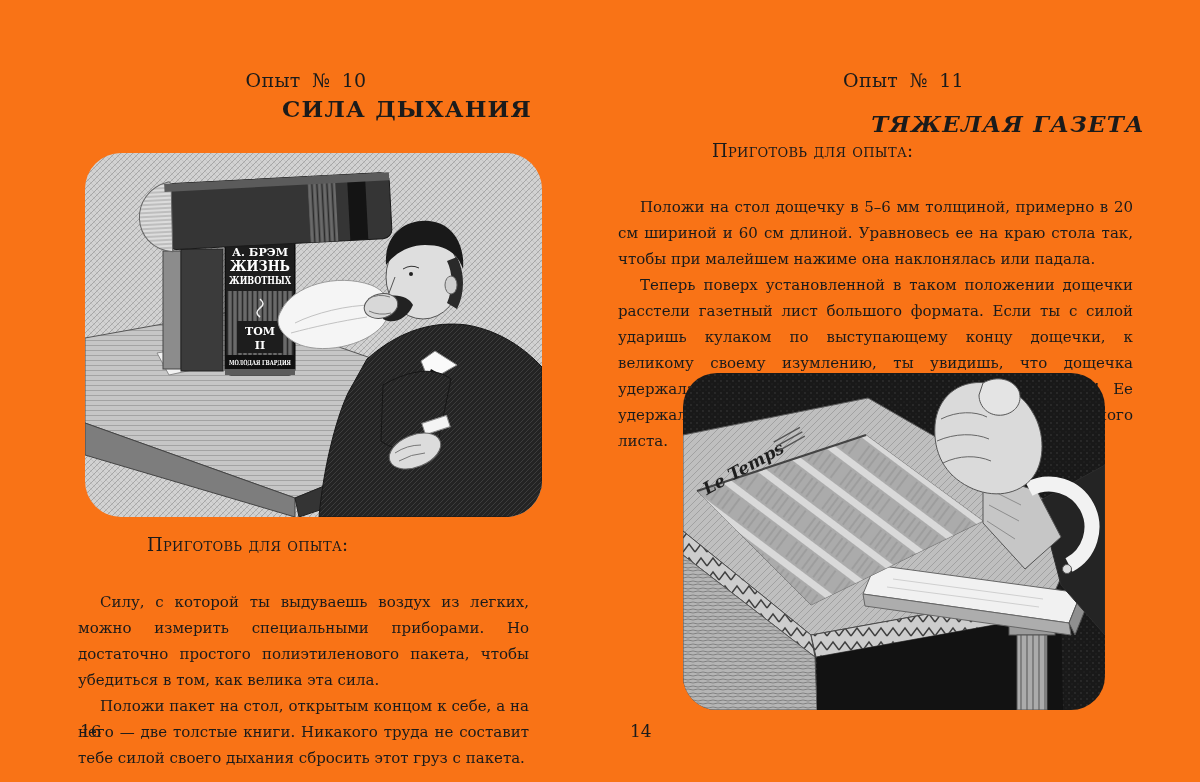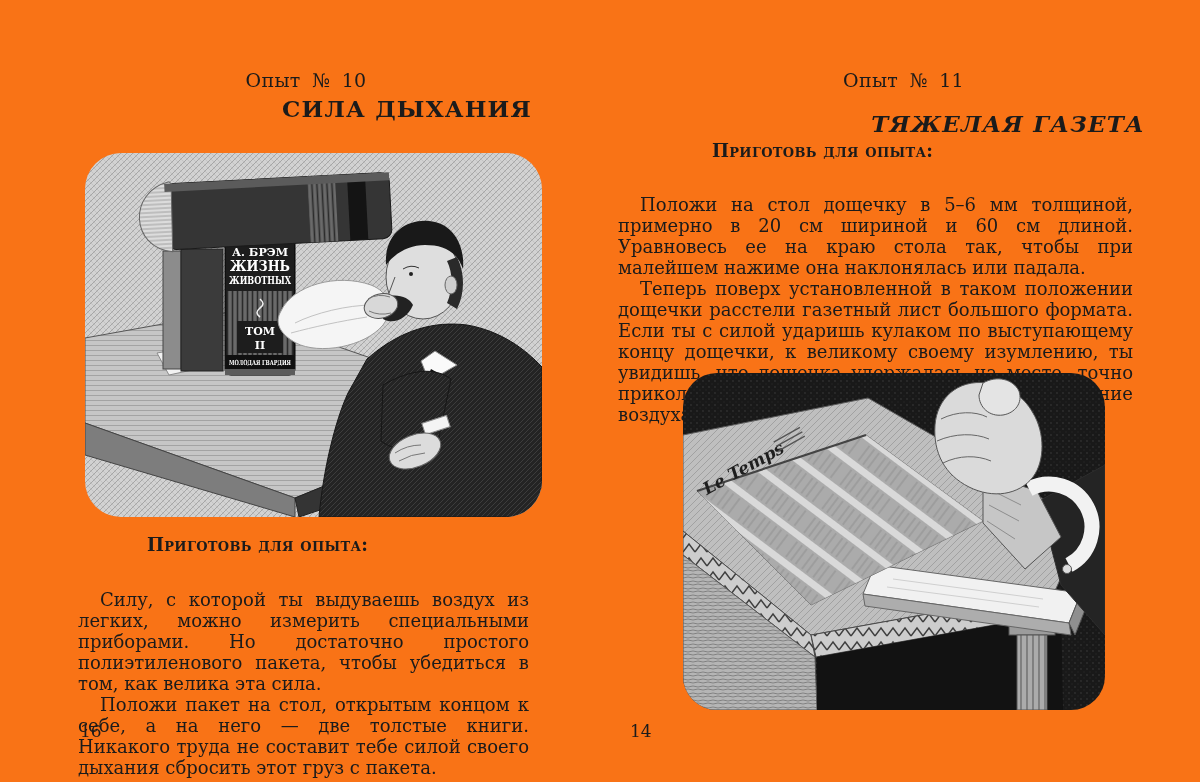--- a/index.html
+++ b/index.html
@@ -1,23 +1,23 @@
 <!DOCTYPE html>
 <html lang="ru"><head>
 <meta charset="utf-8">
 <style>
   html,body{margin:0;padding:0;background:#ffffff;}
   .stage{position:relative;width:1200px;height:782px;background:#f97316;
          font-family:"DejaVu Serif", serif;color:#1b1b1b;overflow:hidden;}
   .abs{position:absolute;}
   .exp-label{font-size:19px;text-align:center;word-spacing:5px;letter-spacing:.3px;}
   .title{font-size:23px;font-weight:bold;text-align:right;letter-spacing:1.2px;margin:0;}
-  .prep-h{font-size:18px;font-weight:bold;font-variant:small-caps;letter-spacing:.3px;}
+  .prep-h{font-size:18px;font-weight:normal;font-variant:small-caps;letter-spacing:.3px;}
   .prep-i{font-size:16px;font-style:italic;margin-top:4px;}
-  .bodytext p{margin:0;text-align:justify;text-indent:22px;font-size:18px;line-height:21px;}
+  .bodytext p{margin:0;text-align:justify;text-indent:22px;font-size:15px;line-height:26px;}
   .pagenum{font-size:17px;text-align:left;}
   figure{margin:0;}
   svg text{font-family:"DejaVu Serif", serif;}
 </style>
 </head>
 <body>
 
 <div class="stage">
 
   <section>

